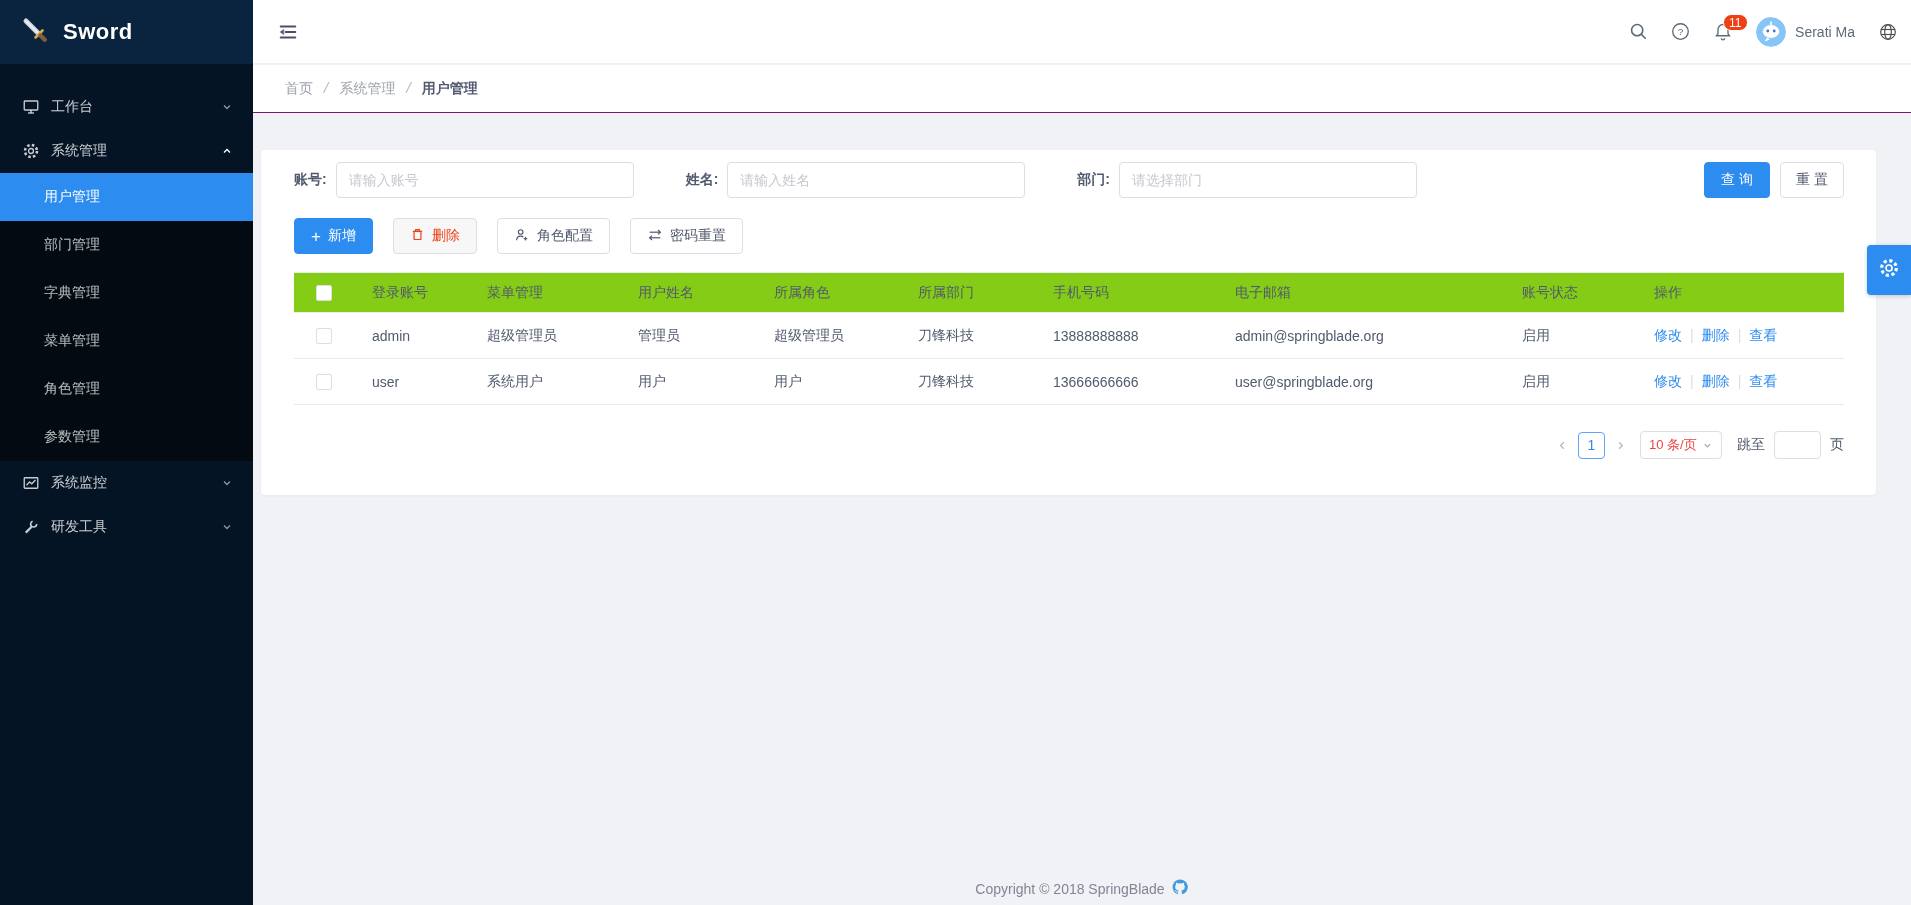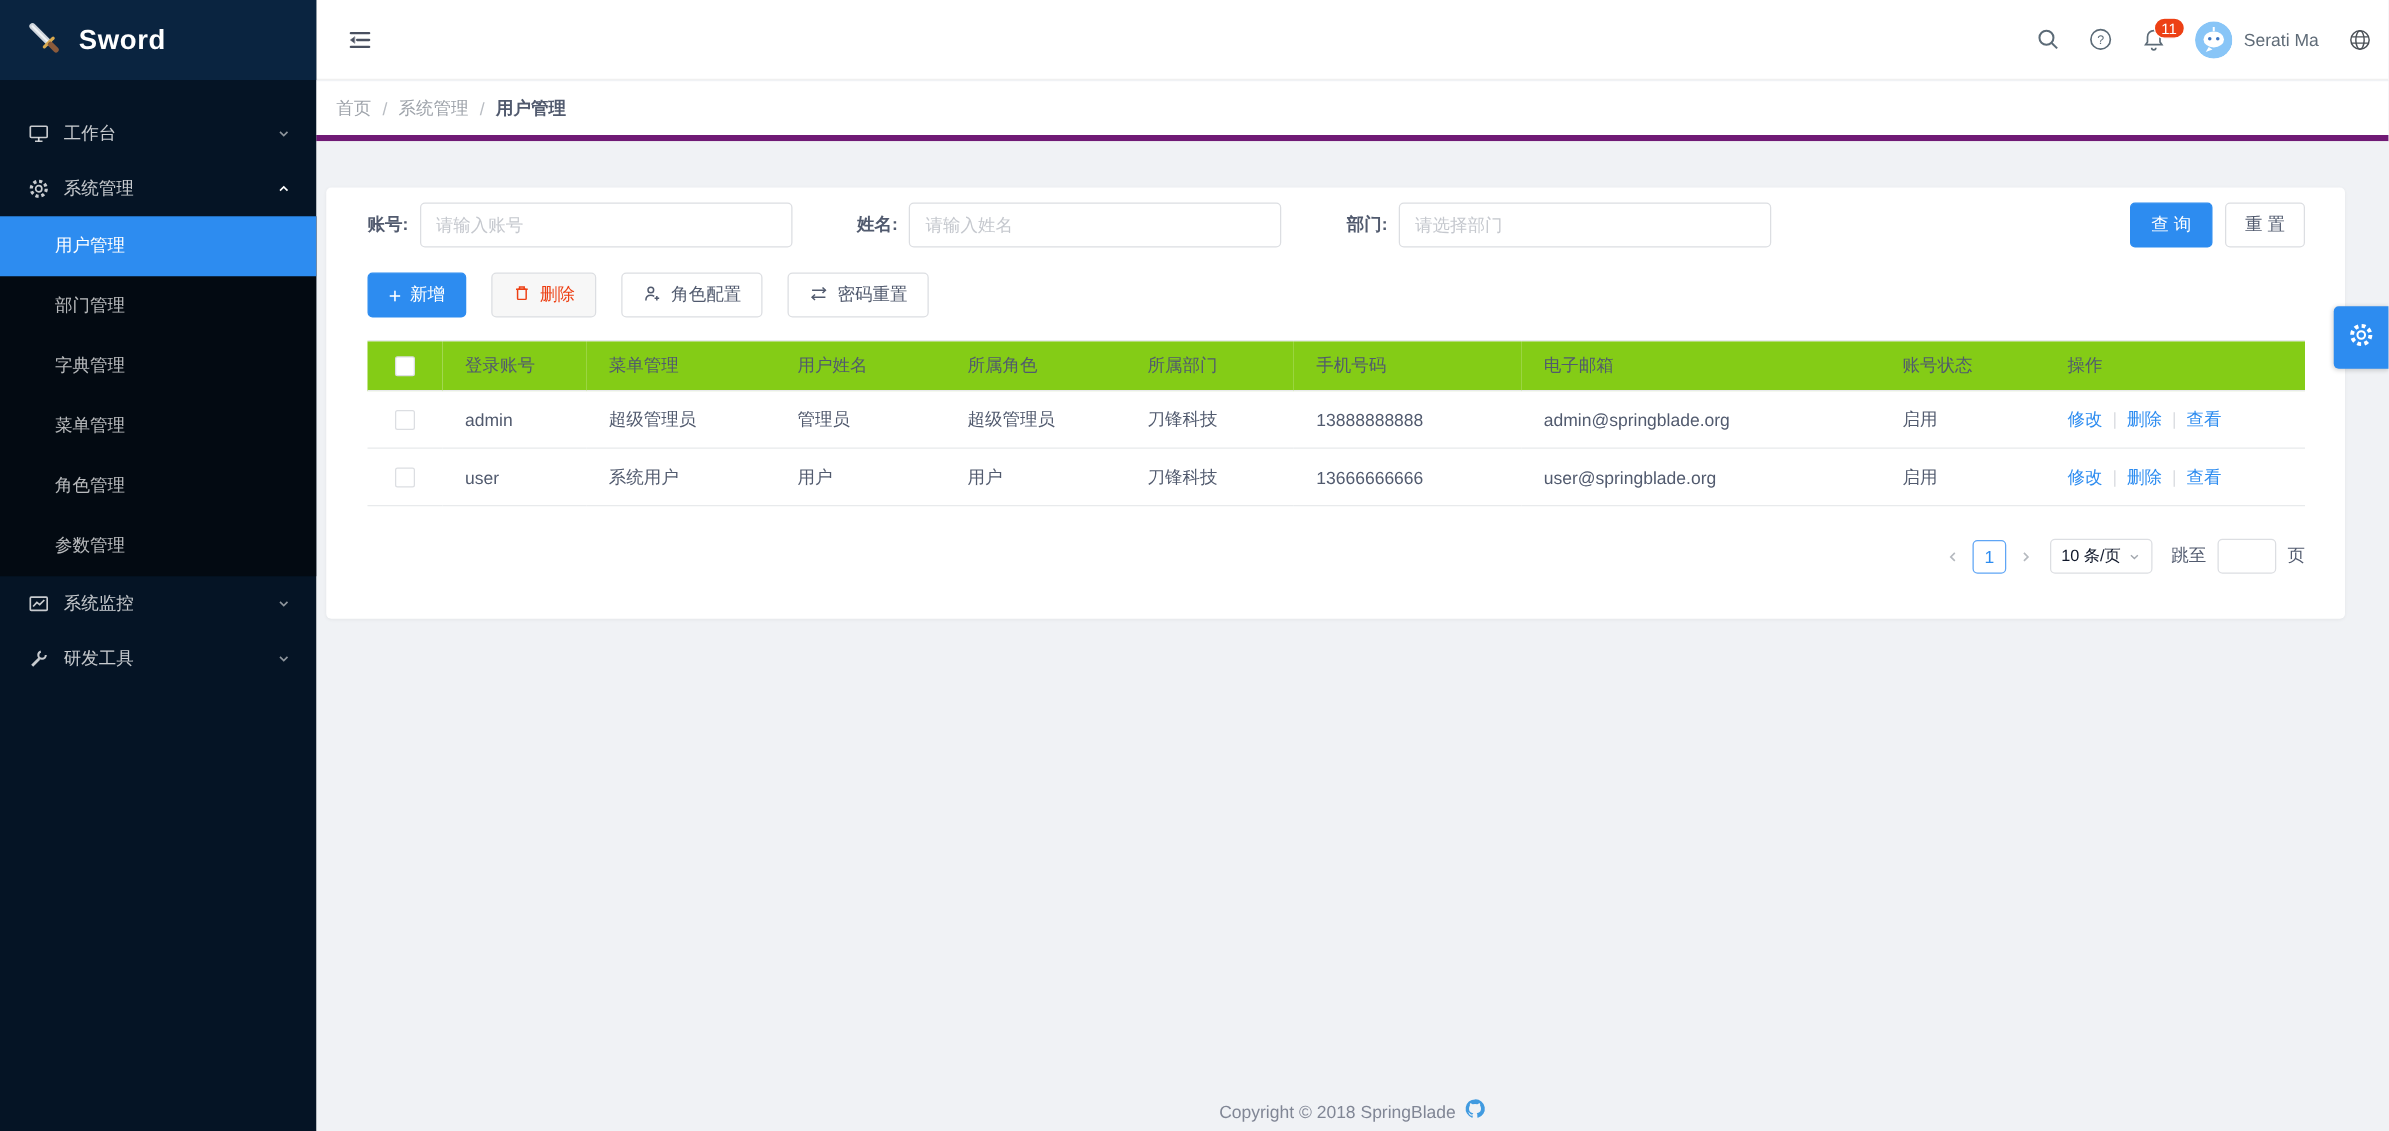--- a/index.html
+++ b/index.html
@@ -24,21 +24,21 @@
   .collapse-btn { margin-left:24px; cursor:pointer; display:flex; align-items:center; }
   .header-right { margin-left:auto; display:flex; align-items:center; gap:23px; padding-right:13px; }
   .hicon { display:flex; align-items:center; cursor:pointer; }
   .bell-wrap { position:relative; }
   .badge { position:absolute; top:-8px; left:10px; min-width:22px; height:17px; background:#ed4014; color:#fff; border-radius:9px; font-size:12px; line-height:17px; text-align:center; padding:0 5px; border:1px solid #fff; }
   .user-chip { display:flex; align-items:center; gap:9px; cursor:pointer;justify-content:center; }
   .avatar { width:30px; height:30px; border-radius:50%; overflow:hidden; }
   .user-name { color:#5f6b77; font-size:14px; }
 
   
-  .crumb-bar { position:absolute; left:253px; top:65px; width:1658px; height:48px; background:#ffffff; border-bottom:5px solid #701a75; display:flex; align-items:center; padding-left:16px; }
+  .crumb-bar { position:absolute; left:253px; top:65px; width:1658px; height:48px; background:#ffffff; border-bottom:1px solid #701a75; display:flex; align-items:center; padding-left:32px;font-family:Liberation Mono, monospace; }
   .crumb { display:flex; align-items:center; gap:9px; font-size:14px; }
   .crumb .c-link { color:#9ea3aa; cursor:pointer; }
   .crumb .c-sep { color:#b8bcc2; }
   .crumb .c-current { color:#515a6e; font-weight:bold; }
 
   
   .content { position:absolute; left:253px; top:113px; width:1658px; height:792px; background:#f0f2f5; }
   .card { position:absolute; left:8px; top:37px; width:1615px; height:345px; background:#ffffff; border-radius:4px; box-shadow:0 1px 3px rgba(0,0,0,.05); padding:12px 32px 0 33px; }
 
   .filter-row { display:flex; align-items:center; height:36px; }
@@ -63,21 +63,21 @@
   .grid th { height:40px; background:#84cc16; color:#515a6e; font-size:14px; font-weight:normal; text-align:left; padding-left:18px; border-top:1px solid #e8eaec; border-bottom:1px solid #e8eaec; }
   .grid td { height:46px; color:#515a6e; font-size:14px; padding-left:18px; border-bottom:1px solid #e8eaec; background:#fff; }
   .grid .col-check { width:60px; padding-left:0; text-align:center; }
   .checkbox { display:inline-block; width:16px; height:16px; border:1px solid #dcdee2; border-radius:2px; background:#fff; vertical-align:middle; cursor:pointer; }
   .action-link { color:#2d8cf0; cursor:pointer; text-decoration:none; }
   .action-sep { color:#dcdee2; margin:0 8px; }
 
   .pager-row { margin-top:26px; display:flex; align-items:center; justify-content:flex-end; gap:9px; }
   .pg-arrow { color:#b5b9bf; display:flex; align-items:center; cursor:pointer; }
   .pg-page { width:27px; height:27px; border:1px solid #5fa5f5; border-radius:4px; color:#2d8cf0; font-size:14px; display:flex; align-items:center; justify-content:center; cursor:pointer; background:#fff; }
-  .pg-select { width:82px; height:28px; border:1px solid #dcdee2; border-radius:4px; display:flex; align-items:center; justify-content:space-between; padding:0 8px; font-size:13px; color:#0f172a; cursor:pointer; background:#fff; margin-left:4px; }
+  .pg-select { width:82px; height:28px; border:1px solid #dcdee2; border-radius:4px; display:flex; align-items:center; justify-content:space-between; padding:0 8px; font-size:13px; color:#ef4444; cursor:pointer; background:#fff; margin-left:4px; }
   .pg-jump { font-size:14px; color:#515a6e; margin-left:6px; }
   .pg-input { width:47px; height:28px; border:1px solid #dcdee2; border-radius:4px; outline:none; padding:0 6px; font-size:14px; color:#515a6e; }
   .pg-unit { font-size:14px; color:#515a6e; }
 
   .footer { position:absolute; left:0; right:0; bottom:6px; display:flex; align-items:center; justify-content:center; gap:6px; color:#808695; font-size:14px; }
 
   .gear-fab { position:absolute; right:0; top:245px; width:44px; height:50px; background:#2d8cf0; border-radius:4px 0 0 4px; display:flex; align-items:center; justify-content:center; cursor:pointer; z-index:6; box-shadow:0 1px 4px rgba(0,0,0,.2); }
 </style>
 </head>
 <body>

